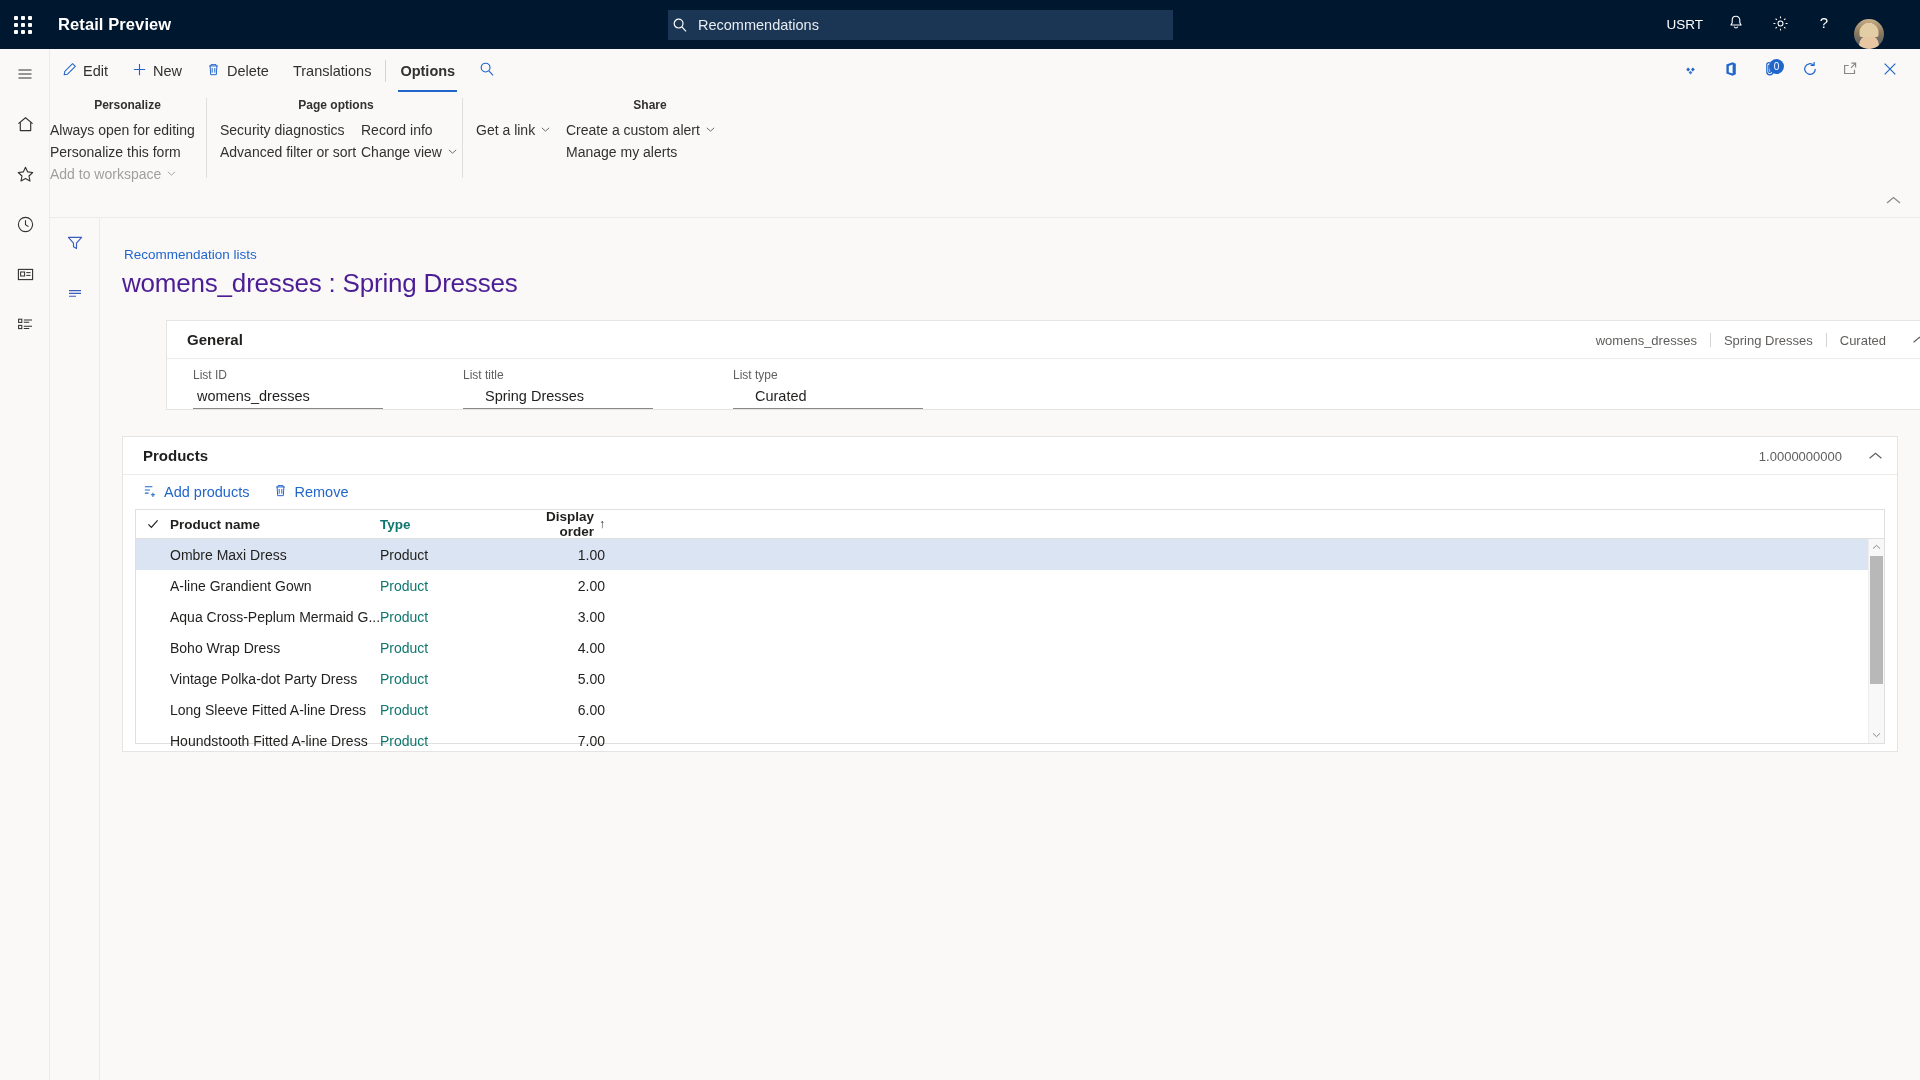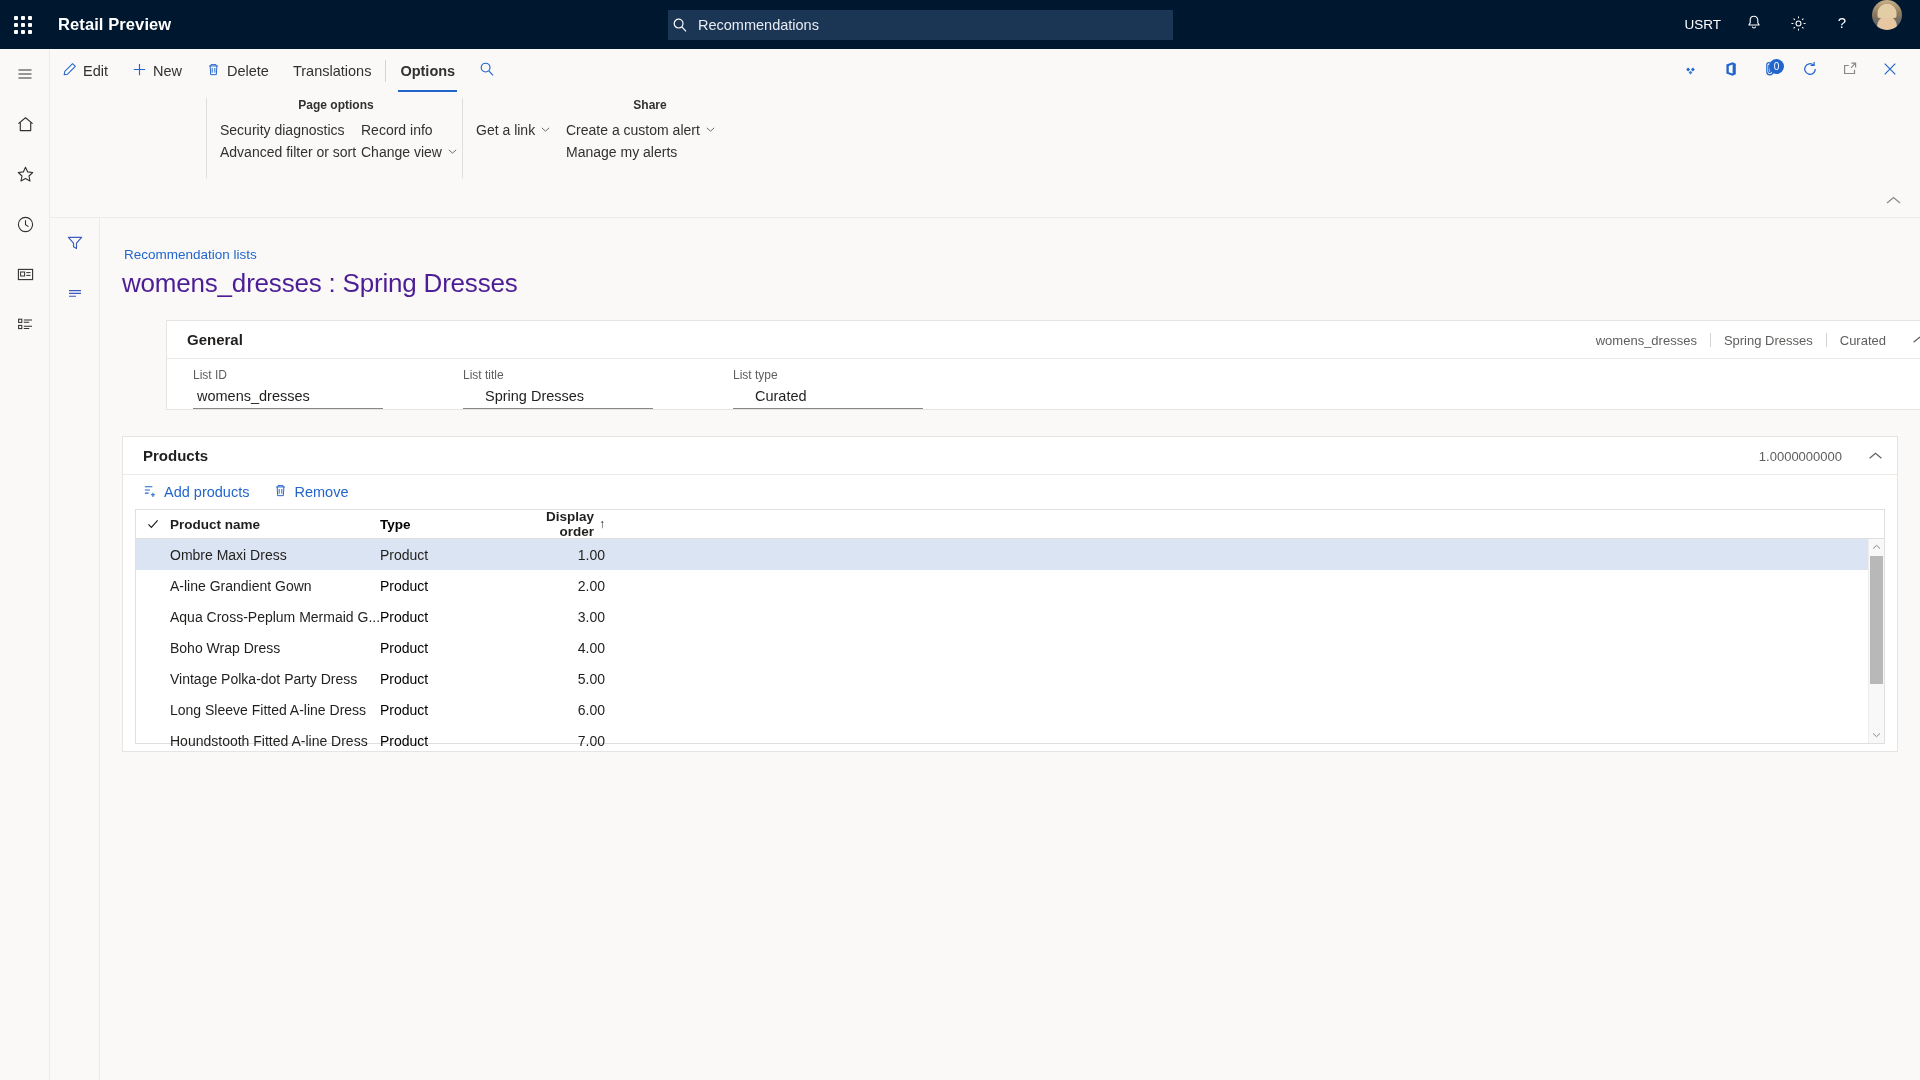--- a/index.html
+++ b/index.html
@@ -20,21 +20,21 @@
   .waffle{ width:46px; height:49px; display:flex; align-items:center; justify-content:center; cursor:pointer; }
   .waffle-grid{ display:grid; grid-template-columns:repeat(3,4px); grid-template-rows:repeat(3,4px); gap:3px; }
   .waffle-grid i{ display:block; width:4px; height:4px; background:#ffffff; border-radius:1px; }
   .app-title{ color:#ffffff; font-size:16.5px; font-weight:bold; margin-left:12px; letter-spacing:.1px; white-space:nowrap; }
   .nav-search{
     position:absolute; left:668px; top:10px; width:505px; height:30px;
     background:#1b3554; display:flex; align-items:center; padding:0 4px; cursor:text;
   }
   .nav-search .mag{ margin-right:10px; display:flex; }
   .nav-search span.txt{ color:#e8ecf2; font-size:14.5px; }
-  .nav-right{ position:absolute; right:14px; top:0; height:49px; display:flex; align-items:flex-start; gap:0px; }
+  .nav-right{ position:absolute; right:32px; top:0; height:49px; display:flex; align-items:flex-end; gap:0px; }
   .nav-right .nitem{
     height:49px; min-width:44px; padding:0 11px; display:flex; align-items:center; justify-content:center;
     color:#ffffff; font-size:13.5px; cursor:pointer;
   }
   .avatar{
     width:30px; height:30px; border-radius:50%; margin-left:8px; margin-right:4px; overflow:hidden;
     background:radial-gradient(circle at 50% 34%, #f3d6b3 0 26%, rgba(0,0,0,0) 27%),
                linear-gradient(180deg,#c9b08a 0%,#8e7a5f 45%,#4a5a6b 100%);
     position:relative; cursor:pointer; flex:none;
   }
@@ -110,21 +110,21 @@
   .gt-btn{ display:flex; align-items:center; gap:6px; padding:4px 8px; color:#2266cc; font-size:14.5px; cursor:pointer; }
 
   .grid{ margin:0 12px 12px 12px; border:1px solid #e1dfdd; position:relative; height:235px; background:#fff; }
   .grid-head{ height:29px; display:flex; align-items:center; border-bottom:1px solid #e1dfdd; font-size:13.5px; color:#201f1e; font-weight:bold; }
   .gh-check{ width:34px; display:flex; align-items:center; justify-content:center; cursor:pointer; }
   .gh-cell{ display:flex; align-items:center; gap:5px; }
   .grid-row{ height:31px; display:flex; align-items:center; font-size:14px; color:#201f1e; cursor:pointer; }
   .grid-row.sel{ background:#dbe4f3; }
   .gr-check{ width:34px; }
   .c-name{ width:210px; white-space:nowrap; overflow:hidden; }
-  .c-type{ width:135px; color:#000000; }
+  .c-type{ width:135px; color:#0f766e; }
   .grid-row.sel .c-type{ color:#201f1e; }
   .c-order{ width:90px; text-align:right; }
 
   .gscroll{ position:absolute; right:0; top:29px; width:16px; bottom:0; background:#f8f8f8; border-left:1px solid #ededed; }
   .gscroll .arw{ height:16px; display:flex; align-items:center; justify-content:center; cursor:pointer; }
   .gscroll .thumb{ position:absolute; left:1px; right:1px; top:17px; height:128px; background:#b8b8b8; cursor:pointer; }
 </style>
 </head>
 <body>
 
@@ -279,20 +279,39 @@
       <span>
         <svg width="18" height="18" viewBox="0 0 18 18">
             <path d="M3.7 3.7l10.6 10.6M14.3 3.7L3.7 14.3" stroke="#2266cc" stroke-width="1.2"></path>
           </svg>
       </span>
     </div>
   </div>
 
   <div class="ribbon-body">
 
+    <div class="rgroup" style="left:50px; width:155px;">
+      <div class="rgroup-title">Personalize</div>
+      <div class="rcol" style="left:0px; top:27px;">
+        <div class="rcmd">
+          <span>Always open for editing</span>
+        </div><br>
+        <div class="rcmd">
+          <span>Personalize this form</span>
+        </div><br>
+        <div class="rcmd disabled">
+          <span>Add to workspace</span>
+          <span class="chev-sm">
+            <svg width="11" height="11" viewBox="0 0 12 12">
+                <path d="M2 4.2l4 3.6 4-3.6" fill="none" stroke="#a19f9d" stroke-width="1"></path>
+              </svg>
+          </span>
+        </div>
+      </div>
+    </div>
     <div class="rg-sep" style="left:206px;"></div>
 
     <div class="rgroup" style="left:216px; width:240px;">
       <div class="rgroup-title">Page options</div>
       <div class="rcol" style="left:4px; top:27px;text-decoration:underline;">
         <div class="rcmd">
           <span>Security diagnostics</span>
         </div><br>
         <div class="rcmd">
           <span>Advanced filter or sort</span>

